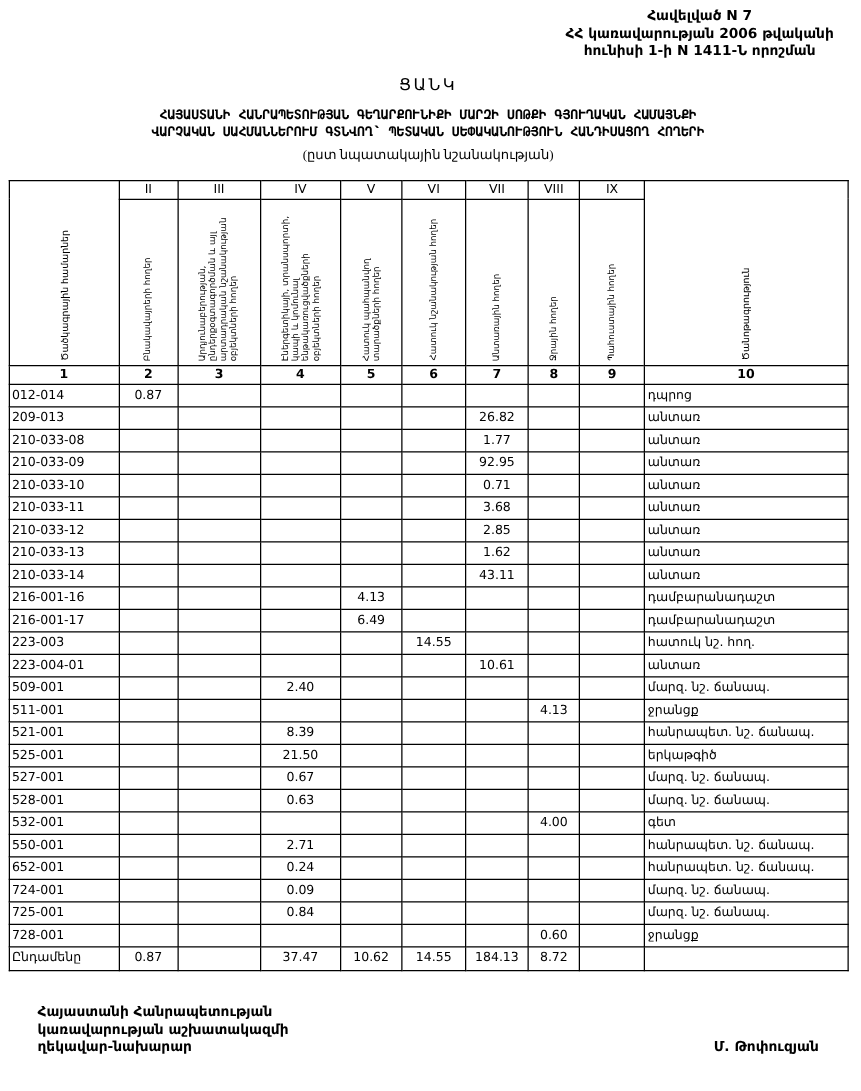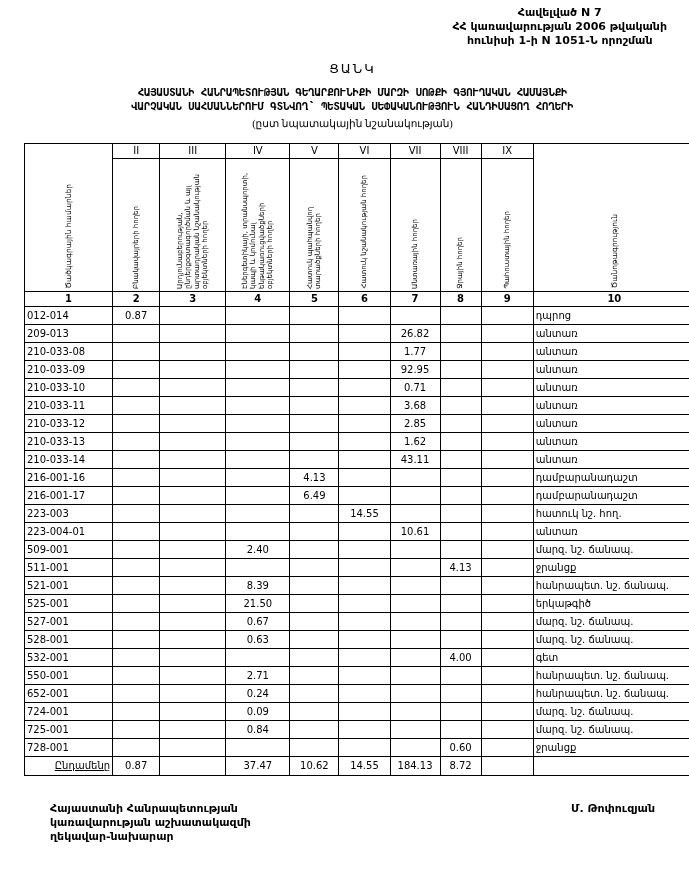--- a/index.html
+++ b/index.html
@@ -2,21 +2,21 @@
 <html><head>
 <meta charset="utf-8">
 <style>
   html, body { margin: 0; padding: 0; }
   body {
     width: 689px; height: 873px;
     background: #ffffff; color: #000;
     font-family: "DejaVu Sans", sans-serif;
     position: relative; overflow: hidden;
   }
-  .page { padding: 6px 8px 0 24px; }
+  .page { padding: 6px 8px 0 4px; }
 
   .appendix {
     width: fit-content;
     margin: 0 14px 0 auto;
     text-align: center;
     font-weight: bold;
     font-size: 11px;
     line-height: 1.25;
   }
   .doc-heading {
@@ -50,38 +50,38 @@
     font-size: 7px; line-height: 1.2;
     max-height: 124px;
     text-align: left;
   }
   td.vcell.spans .vtext { max-height: 140px; font-size: 7.5px; }
 
   td.code { height: 17px; text-align: left; white-space: nowrap; }
   td.val  { height: 17px; text-align: center; white-space: nowrap; }
   td.note-cell { height: 17px; text-align: left; font-size: 9px; white-space: nowrap; }
   tr.total-row td { height: 18px; }
-  td.total-label { text-align: right; white-space: nowrap; text-decoration: underline; }
+  td.total-label { text-align: left; white-space: nowrap; }
 
   .footer {
-    display: flex; justify-content: space-between; align-items: flex-start;
+    display: flex; justify-content: space-between; align-items: flex-end;
     margin: 26px 26px 0 26px;
     font-weight: bold; font-size: 11px; line-height: 1.3;
   }
   .footer .sig { white-space: nowrap; }
 </style>
 </head>
 <body>
 
 <div class="page">
 
   <div class="appendix">
     <div>Հավելված N 7</div>
     <div>ՀՀ կառավարության 2006 թվականի</div>
-    <div>հունիսի 1-ի N 1051-Ն որոշման</div>
+    <div>հունիսի 1-ի N 1411-Ն որոշման</div>
   </div>
 
   <div class="doc-heading">ՑԱՆԿ</div>
   <div class="doc-title">
     <div>ՀԱՅԱՍՏԱՆԻ ՀԱՆՐԱՊԵՏՈՒԹՅԱՆ ԳԵՂԱՐՔՈՒՆԻՔԻ ՄԱՐԶԻ ՍՈԹՔԻ ԳՅՈՒՂԱԿԱՆ ՀԱՄԱՅՆՔԻ</div>
     <div>ՎԱՐՉԱԿԱՆ ՍԱՀՄԱՆՆԵՐՈՒՄ ԳՏՆՎՈՂ՝ ՊԵՏԱԿԱՆ ՍԵՓԱԿԱՆՈՒԹՅՈՒՆ ՀԱՆԴԻՍԱՑՈՂ ՀՈՂԵՐԻ</div>
   </div>
   <div class="doc-note">(ըստ նպատակային նշանակության)</div>
 
   <table class="land">

